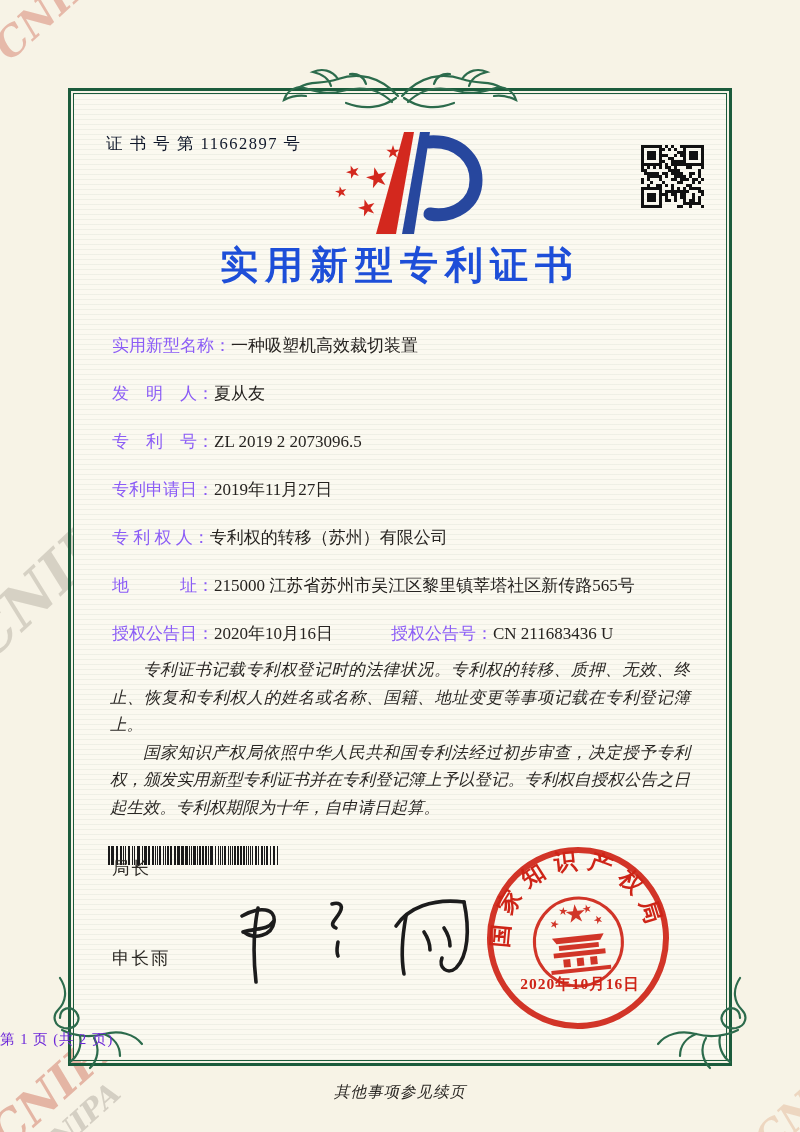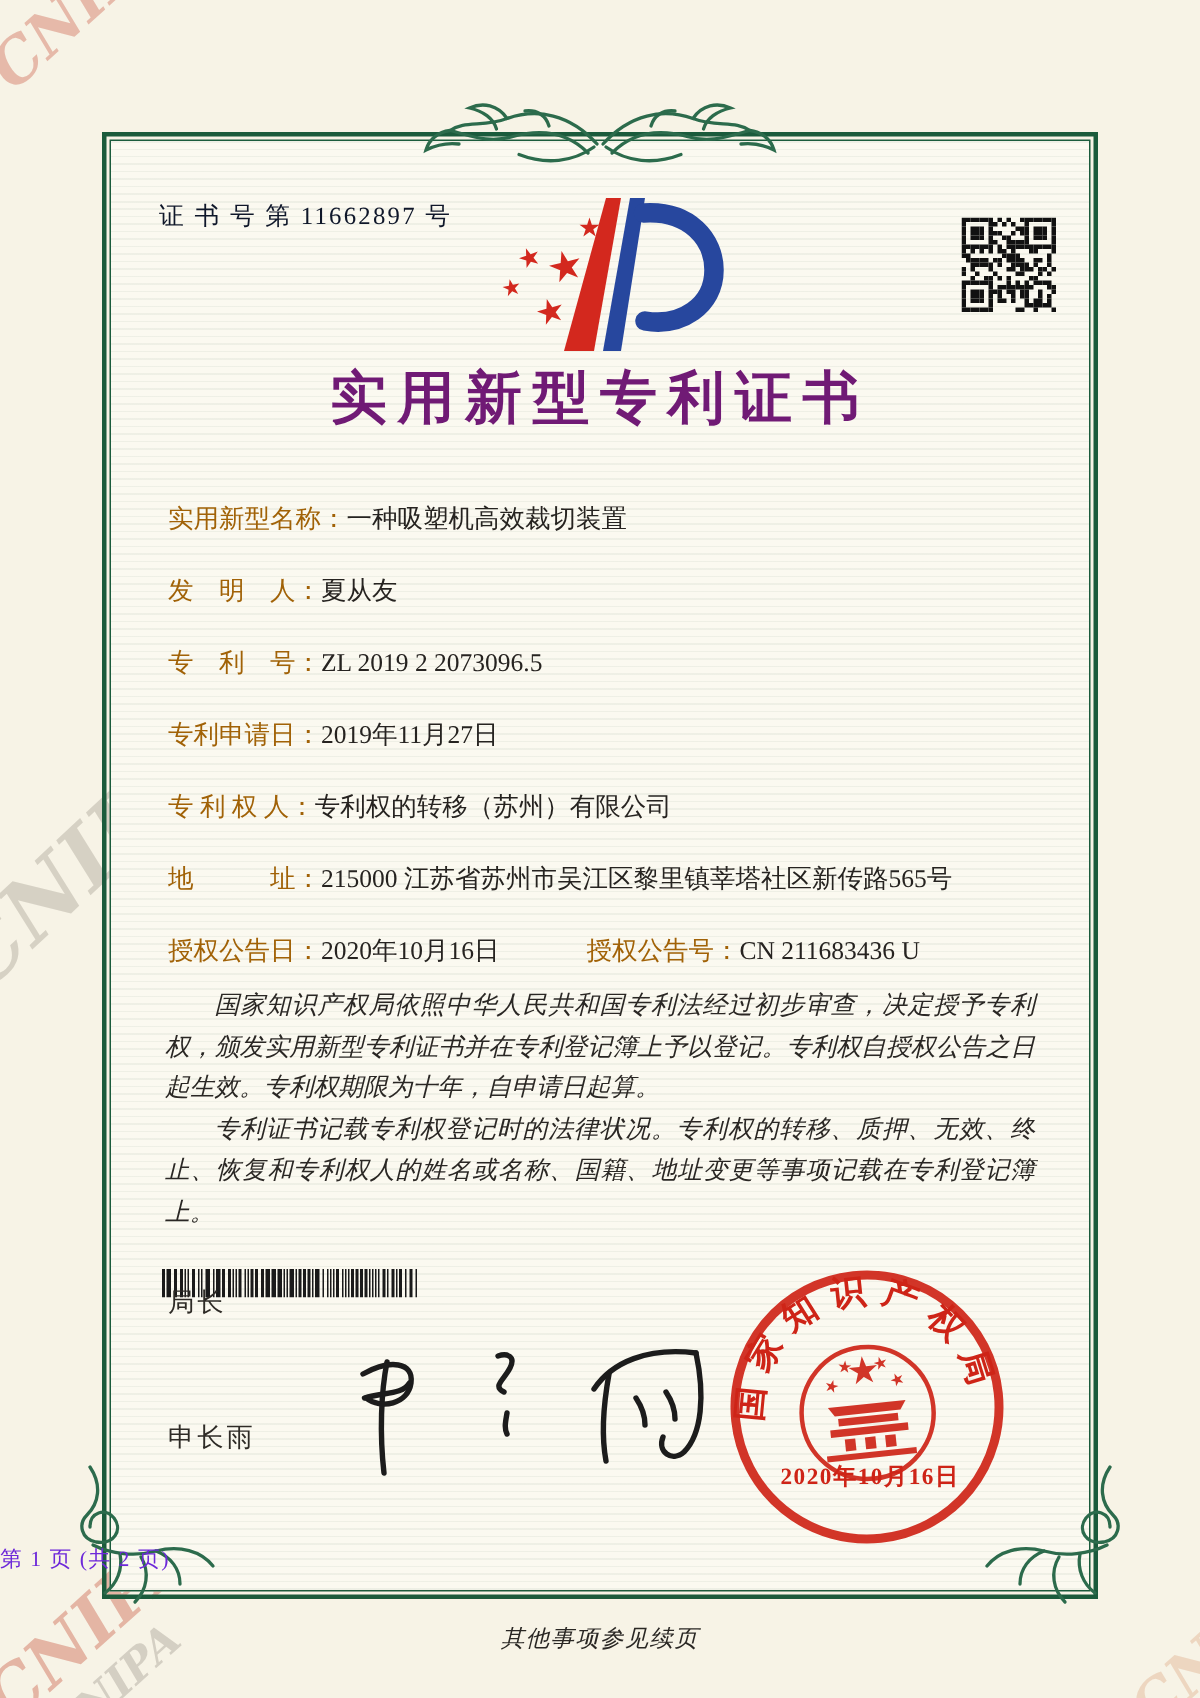--- a/index.html
+++ b/index.html
@@ -33,26 +33,26 @@
            #fbf9f0;}
   .ornament-top{position:absolute;left:280px;top:60px;width:240px;height:58px;}
   .ornament-bl{position:absolute;left:46px;top:972px;width:110px;height:104px;}
   .ornament-br{position:absolute;left:644px;top:972px;width:110px;height:104px;}
 
   
   .cert-no{position:absolute;left:106px;top:133px;font-size:16.5px;letter-spacing:1.5px;color:#0f172a;}
   .logo{position:absolute;left:330px;top:126px;width:160px;height:114px;}
   .qr{position:absolute;left:641px;top:145px;width:63px;height:63px;}
   .title{position:absolute;left:0;top:240px;width:800px;text-align:center;
-         font-size:38px;font-weight:bold;letter-spacing:7px;color:#701a75;}
+         font-size:38px;font-weight:bold;letter-spacing:7px;color:#1d4ed8;}
 
   
   .fields{position:absolute;left:112px;top:332px;width:590px;font-size:17px;color:#262320;}
   .frow{margin:0 0 21px 0;white-space:nowrap;line-height:27px;}
-  .frow .lbl{color:#a16207;}
+  .frow .lbl{color:#8b5cf6;}
   .grant-gap{display:inline-block;width:58px;}
 
   
   .body-text{position:absolute;left:110px;top:656px;width:580px;
              font-size:16.5px;line-height:27.5px;font-style:italic;color:#2a2724;}
   .body-text p{margin:0;text-indent:2em;text-align:justify;}
 
   
   .barcode{position:absolute;left:108px;top:846px;width:172px;height:19px;}
 
@@ -394,22 +394,22 @@
     </div>
     <div class="frow">
       <span class="lbl">地　　　址：</span><span>215000 江苏省苏州市吴江区黎里镇莘塔社区新传路565号</span>
     </div>
     <div class="frow">
       <span class="lbl">授权公告日：</span><span>2020年10月16日</span><span class="grant-gap"></span><span class="lbl">授权公告号：</span><span>CN 211683436 U</span>
     </div>
   </div>
 
   <div class="body-text">
+    <p>专利证书记载专利权登记时的法律状况。专利权的转移、质押、无效、终止、恢复和专利权人的姓名或名称、国籍、地址变更等事项记载在专利登记簿上。</p>
     <p>国家知识产权局依照中华人民共和国专利法经过初步审查，决定授予专利权，颁发实用新型专利证书并在专利登记簿上予以登记。专利权自授权公告之日起生效。专利权期限为十年，自申请日起算。</p>
-    <p>专利证书记载专利权登记时的法律状况。专利权的转移、质押、无效、终止、恢复和专利权人的姓名或名称、国籍、地址变更等事项记载在专利登记簿上。</p>
   </div>
 
   <svg class="barcode" id="barcode-svg" viewBox="0 0 172 19" preserveAspectRatio="none">
       <rect x="0" y="0" width="2" height="19" fill="#1a1a1a"></rect>
       <rect x="3" y="0" width="3" height="19" fill="#1a1a1a"></rect>
       <rect x="8" y="0" width="2" height="19" fill="#1a1a1a"></rect>
       <rect x="12" y="0" width="2" height="19" fill="#1a1a1a"></rect>
       <rect x="15" y="0" width="1" height="19" fill="#1a1a1a"></rect>
       <rect x="17" y="0" width="1" height="19" fill="#1a1a1a"></rect>
       <rect x="20" y="0" width="2" height="19" fill="#1a1a1a"></rect>

